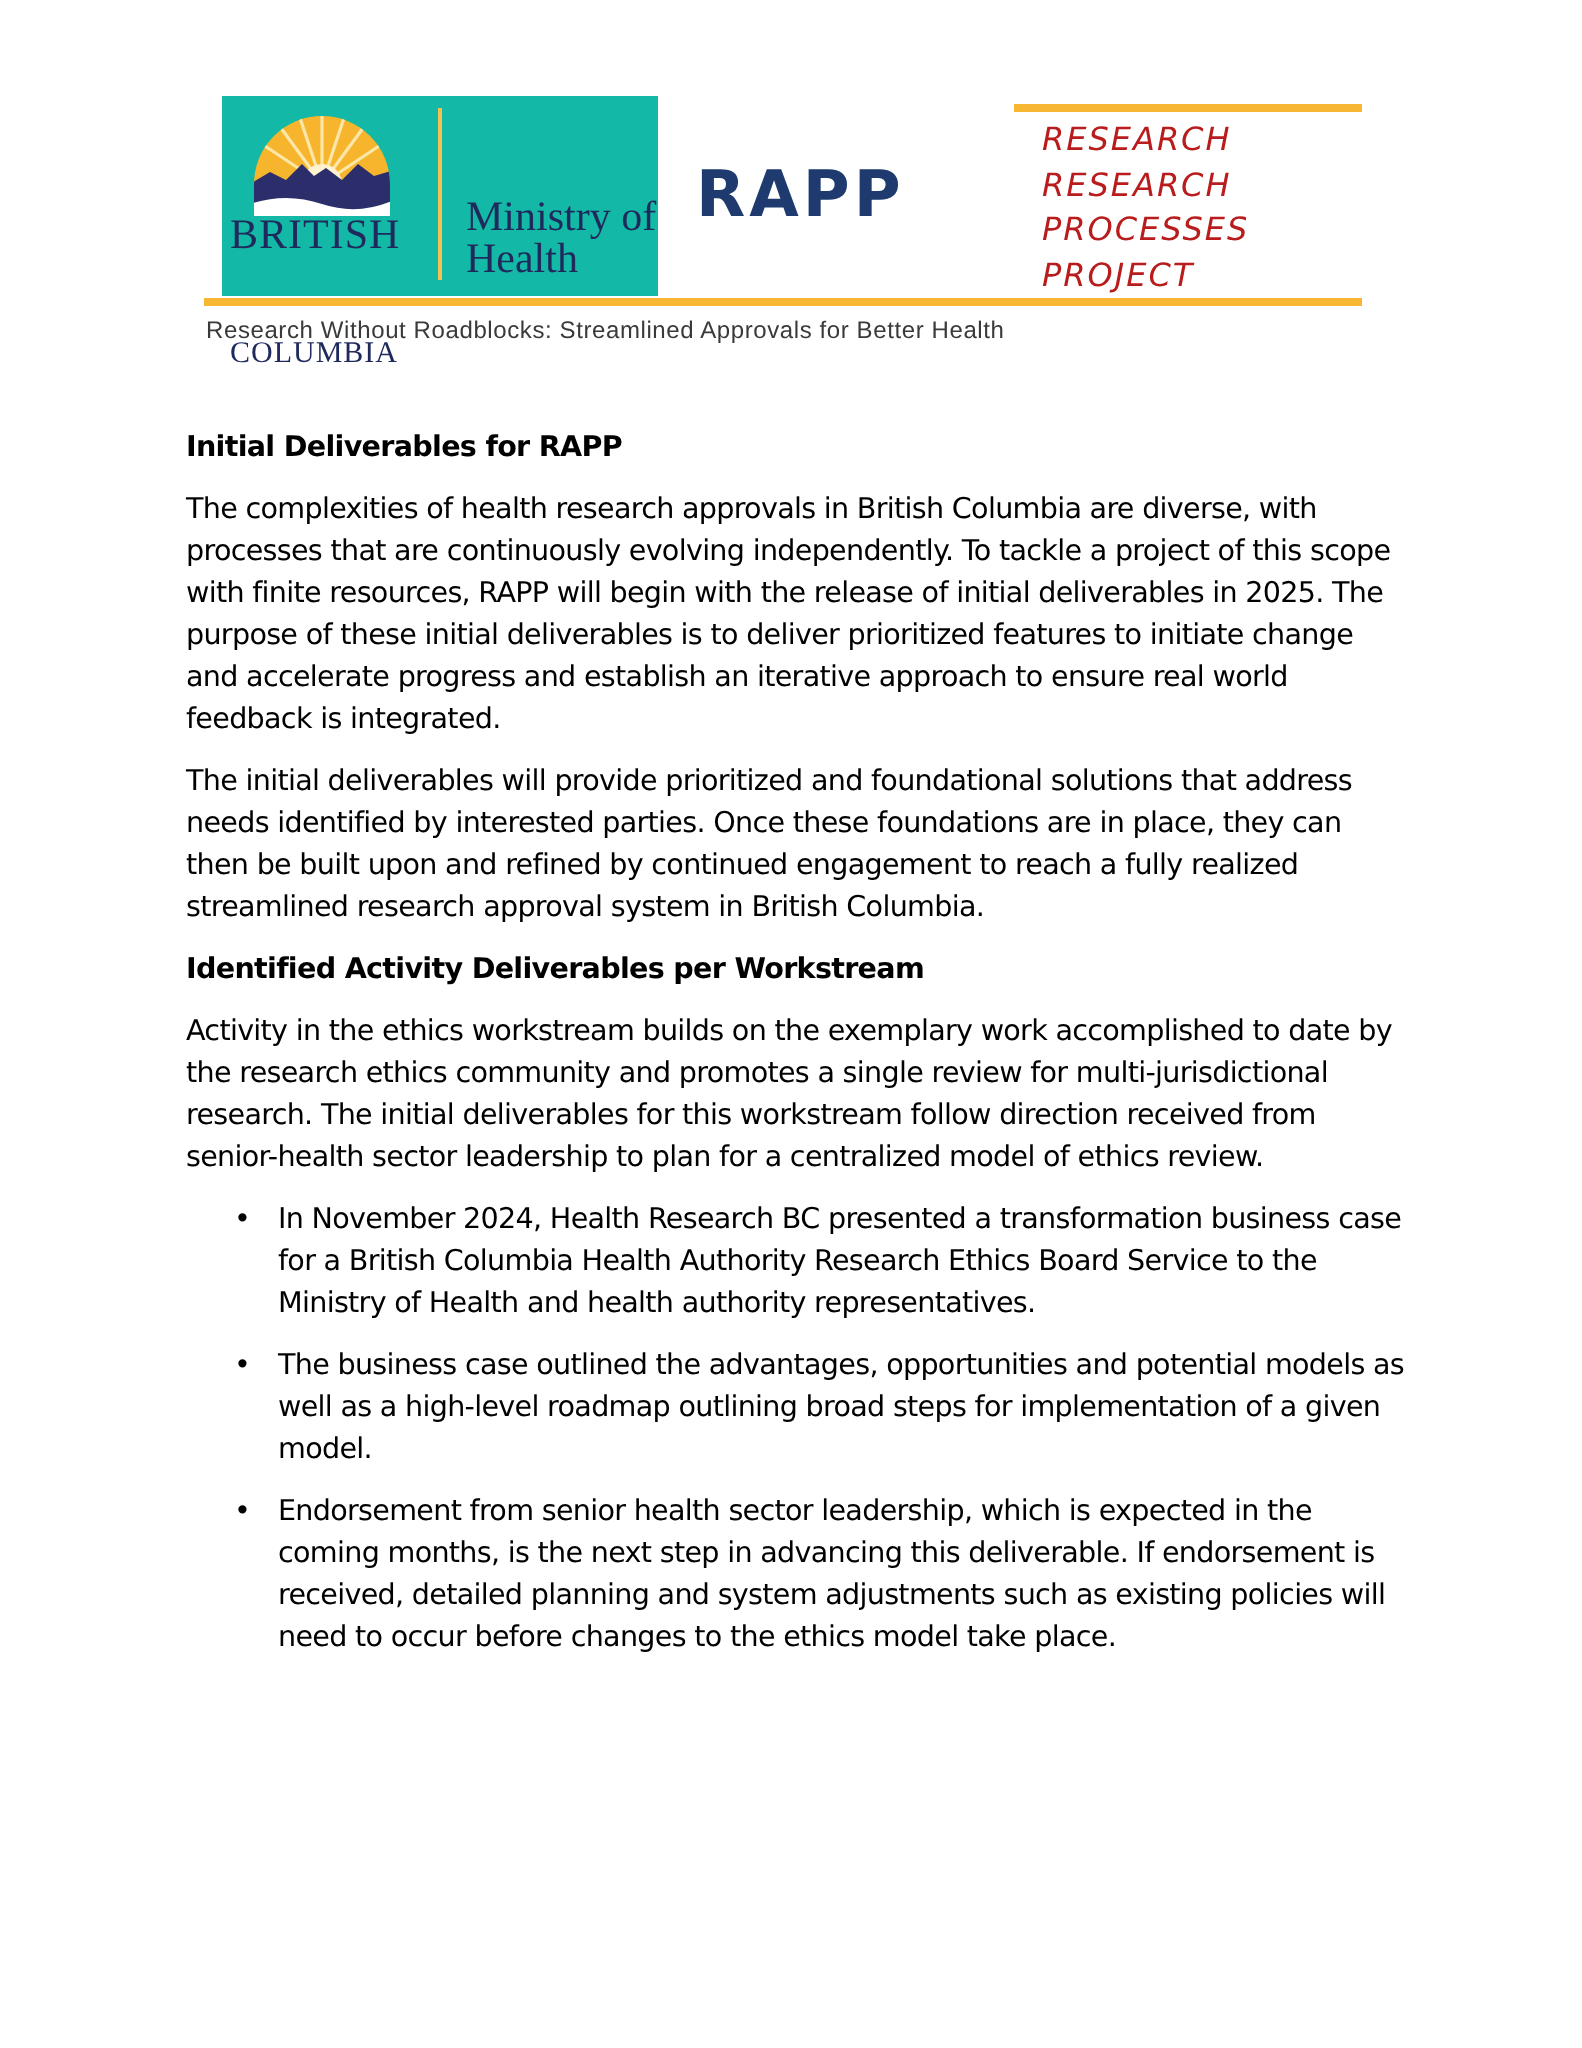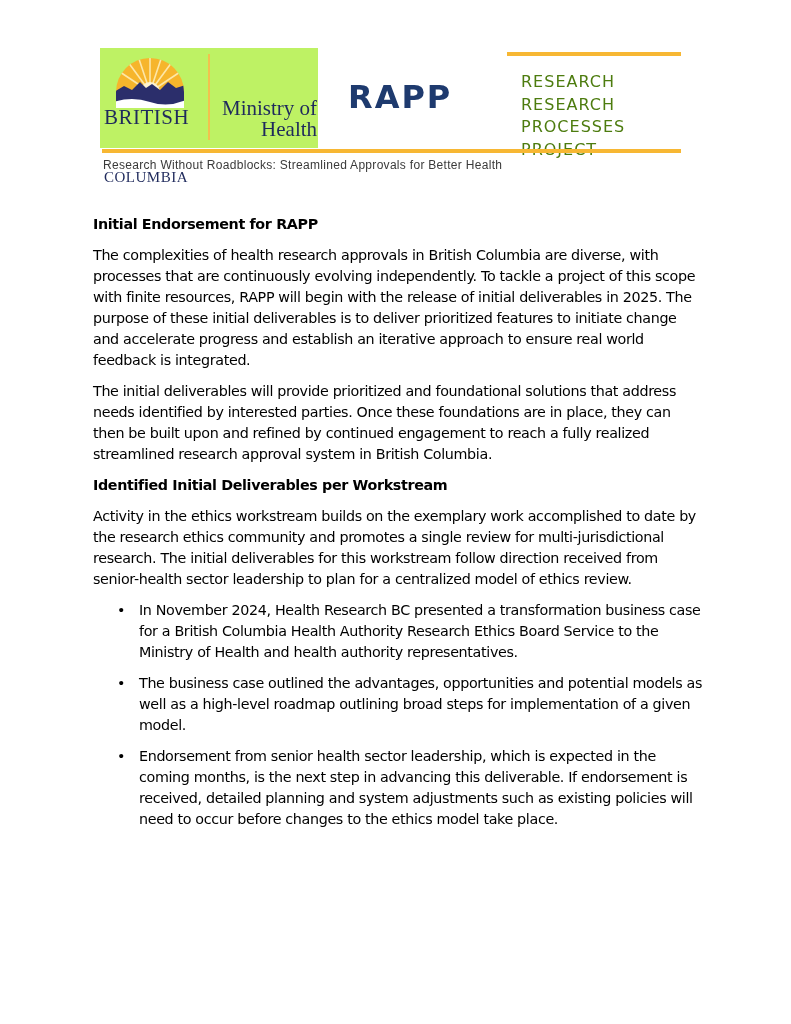--- a/index.html
+++ b/index.html
@@ -1,34 +1,34 @@
 <!DOCTYPE html>
 <html><head>
 <meta charset="utf-8">
 <style>
   html, body { margin: 0; padding: 0; background: #ffffff; }
   body { width: 791px; height: 1024px; position: relative; overflow: hidden;
          font-family: "DejaVu Sans", sans-serif; color: #000; }
 
   
   .banner { position: absolute; left: 100px; top: 44px; width: 590px; height: 140px; }
-  .bc-logo { position: absolute; left: 0; top: 4px; width: 218px; height: 100px; background: #bef264; }
+  .bc-logo { position: absolute; left: 11px; top: 4px; width: 218px; height: 100px; background: #14b8a6; }
   .bc-emblem { position: absolute; left: 14px; top: 4px; width: 72px; height: 56px; }
   .bc-word { position: absolute; left: 4px; font-family: "Liberation Serif", serif; color: #1f2a5c; letter-spacing: 0.5px; }
   .bc-word.british { top: 57px; font-size: 21px; }
   .bc-word.columbia { top: 77px; font-size: 15px; margin-top: 44px; }
   .bc-divider { position: absolute; left: 108px; top: 6px; width: 1.5px; height: 86px; background: #f2c14e; }
   .moh { position: absolute; left: 122px; top: 50px; font-family: "Liberation Serif", serif;
-         color: #1f2a5c; font-size: 21px; line-height: 21px; text-align: right; }
+         color: #1f2a5c; font-size: 21px; line-height: 21px; }
 
   .rapp-word { position: absolute; left: 248px; top: 34px; font-family: "DejaVu Sans", sans-serif;
                font-weight: bold; font-size: 32px; letter-spacing: 2px; color: #1e3a6e; }
   .rapp-top-rule { position: absolute; left: 407px; top: 8px; width: 174px; height: 4px; background: #f7b733; }
-  .rapp-sub { position: absolute; left: 421px; top: 27px; font-family: "DejaVu Sans", sans-serif;
-              font-size: 16px; line-height: 22.5px; color: #4d7c0f; letter-spacing: 1px; }
+  .rapp-sub { position: absolute; left: 421px; top: 15px; font-family: "DejaVu Sans", sans-serif;
+              font-size: 16px; line-height: 22.5px; color: #b91c1c; letter-spacing: 1px; font-style: italic; }
   .rapp-bottom-rule { position: absolute; left: 2px; top: 105px; width: 579px; height: 4px; background: #f7b733; }
   .tagline { position: absolute; left: 3px; top: 114px; font-family: Liberation Sans, sans-serif;
              font-size: 12px; color: #3a3a3a; letter-spacing: 0.3px; white-space: nowrap; }
 
   
   .content { position: absolute; left: 93px; top: 214px; width: 610px;
              font-family: "DejaVu Sans", sans-serif; font-size: 14.3px; line-height: 21px;
              letter-spacing: -0.35px; }
   .content p { margin: 0 0 10px 0; }
   .content h2 { font-size: 14.3px; font-weight: bold; margin: 0 0 10px 0; line-height: 21px; }
@@ -78,24 +78,24 @@
     <div>RESEARCH</div>
     <div>RESEARCH</div>
     <div>PROCESSES</div>
     <div>PROJECT</div>
   </div>
   <div class="rapp-bottom-rule"></div>
   <div class="tagline">Research Without Roadblocks: Streamlined Approvals for Better Health</div>
 </div>
 
 <div class="content">
-  <h2>Initial Endorsement for RAPP</h2>
+  <h2>Initial Deliverables for RAPP</h2>
   <p>The complexities of health research approvals in British Columbia are diverse, with processes that are continuously evolving independently. To tackle a project of this scope with finite resources, RAPP will begin with the release of initial deliverables in 2025. The purpose of these initial deliverables is to deliver prioritized features to initiate change and accelerate progress and establish an iterative approach to ensure real world feedback is integrated.</p>
   <p>The initial deliverables will provide prioritized and foundational solutions that address needs identified by interested parties. Once these foundations are in place, they can then be built upon and refined by continued engagement to reach a fully realized streamlined research approval system in British Columbia.</p>
-  <h2>Identified Initial Deliverables per Workstream</h2>
+  <h2>Identified Activity Deliverables per Workstream</h2>
   <p>Activity in the ethics workstream builds on the exemplary work accomplished to date by the research ethics community and promotes a single review for multi-jurisdictional research. The initial deliverables for this workstream follow direction received from senior-health sector leadership to plan for a centralized model of ethics review.</p>
   <ul>
     <li>
       <span class="bullet">•</span>
       <span>In November 2024, Health Research BC presented a transformation business case for a British Columbia Health Authority Research Ethics Board Service to the Ministry of Health and health authority representatives.</span>
     </li>
     <li>
       <span class="bullet">•</span>
       <span>The business case outlined the advantages, opportunities and potential models as well as a high-level roadmap outlining broad steps for implementation of a given model.</span>
     </li>

